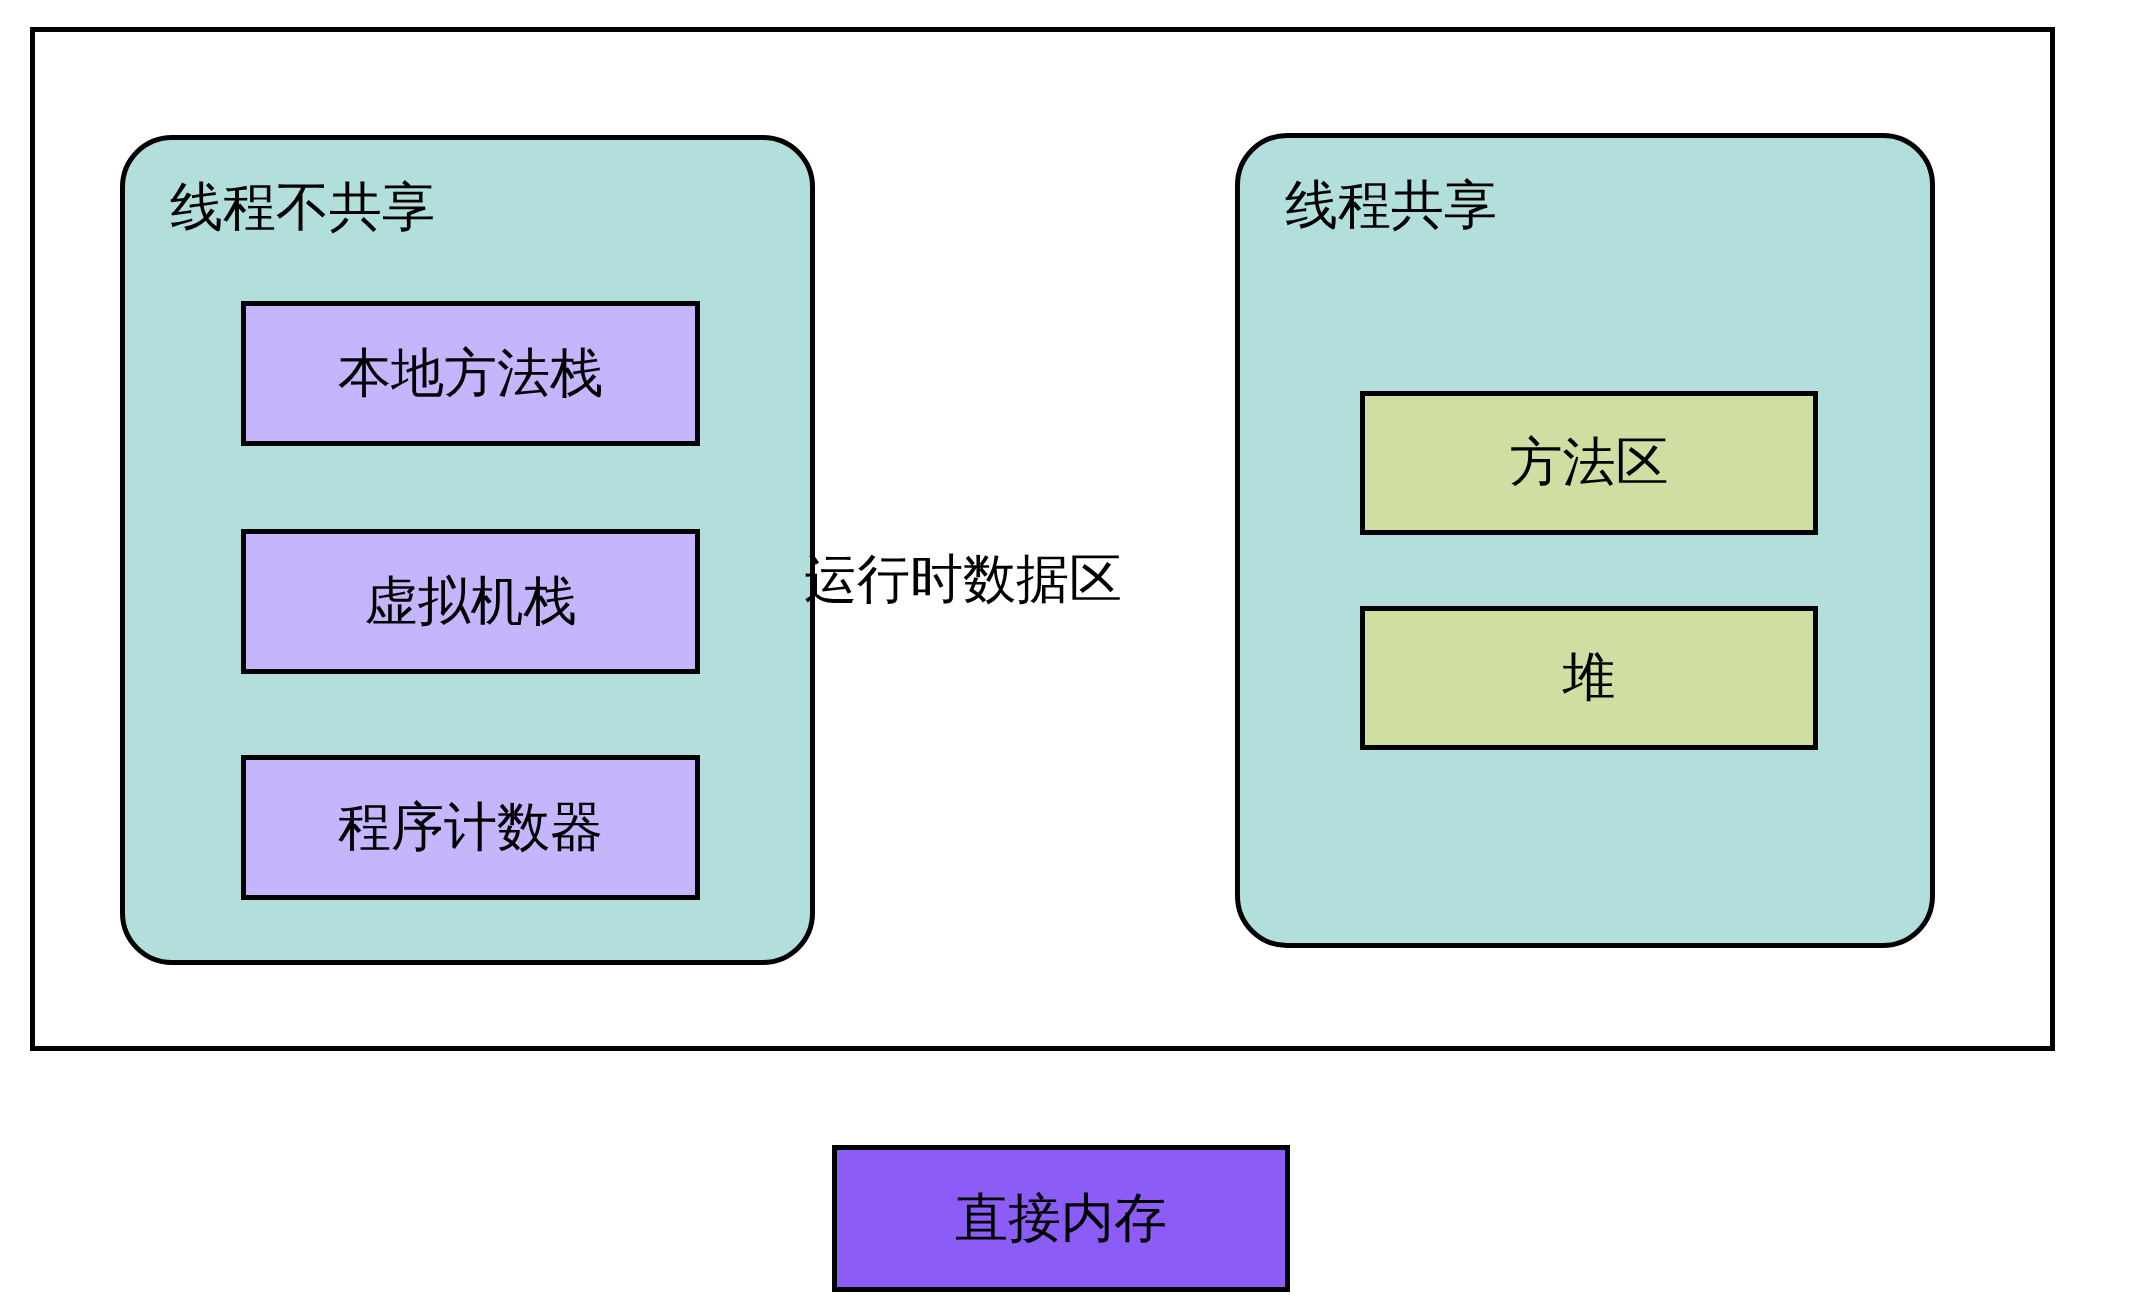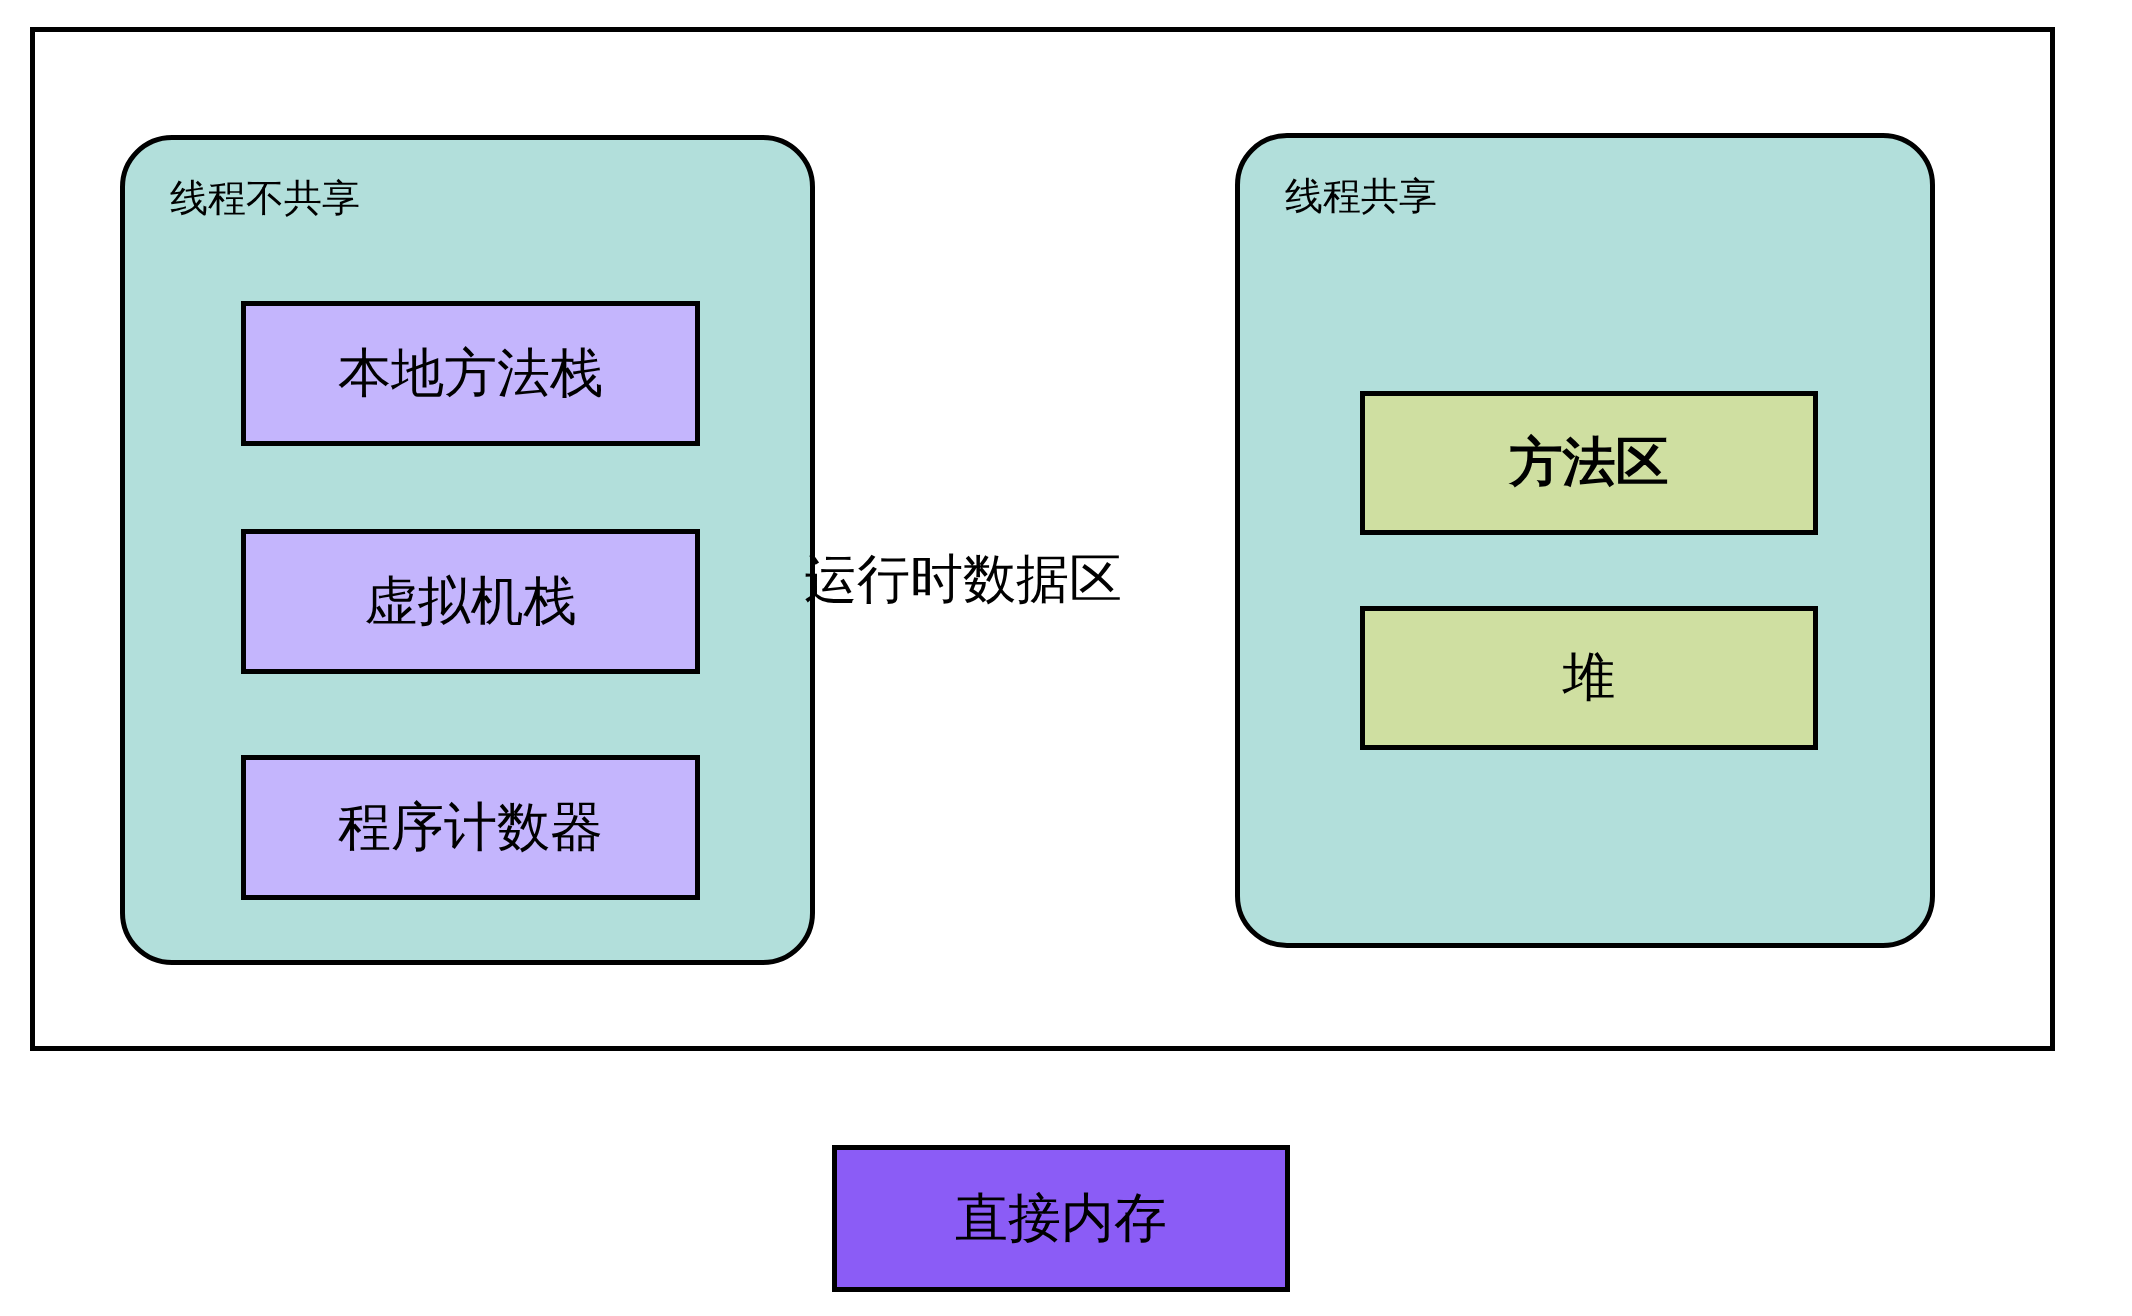--- a/index.html
+++ b/index.html
@@ -48,21 +48,21 @@
   .panel-right {
     left: 1235px;
     top: 133px;
     width: 700px;
     height: 815px;
   }
   .panel-title {
     position: absolute;
     left: 45px;
     top: 38px;
-    font-size: 38px;
+    font-size: 53px;
     line-height: 1.1;
     color: #000000;
     white-space: nowrap;
   }
 
   
   .block {
     position: absolute;
     box-sizing: border-box;
     border: 5px solid #000000;
@@ -82,21 +82,21 @@
   .block-orange.b1 { top: 301px; }
   .block-orange.b2 { top: 529px; text-align: right; }
   .block-orange.b3 { top: 755px; }
 
   .block-green {
     background: #cfdfa1;
     left: 1360px;
     width: 458px;
     height: 144px;
   }
-  .block-green.g1 { top: 391px; font-weight: bold; }
+  .block-green.g1 { top: 391px; }
   .block-green.g2 { top: 606px; }
 
   
   .center-label {
     position: absolute;
     left: 804px;
     top: 549px;
     font-size: 53px;
     line-height: 1.15;
     color: #000000;

